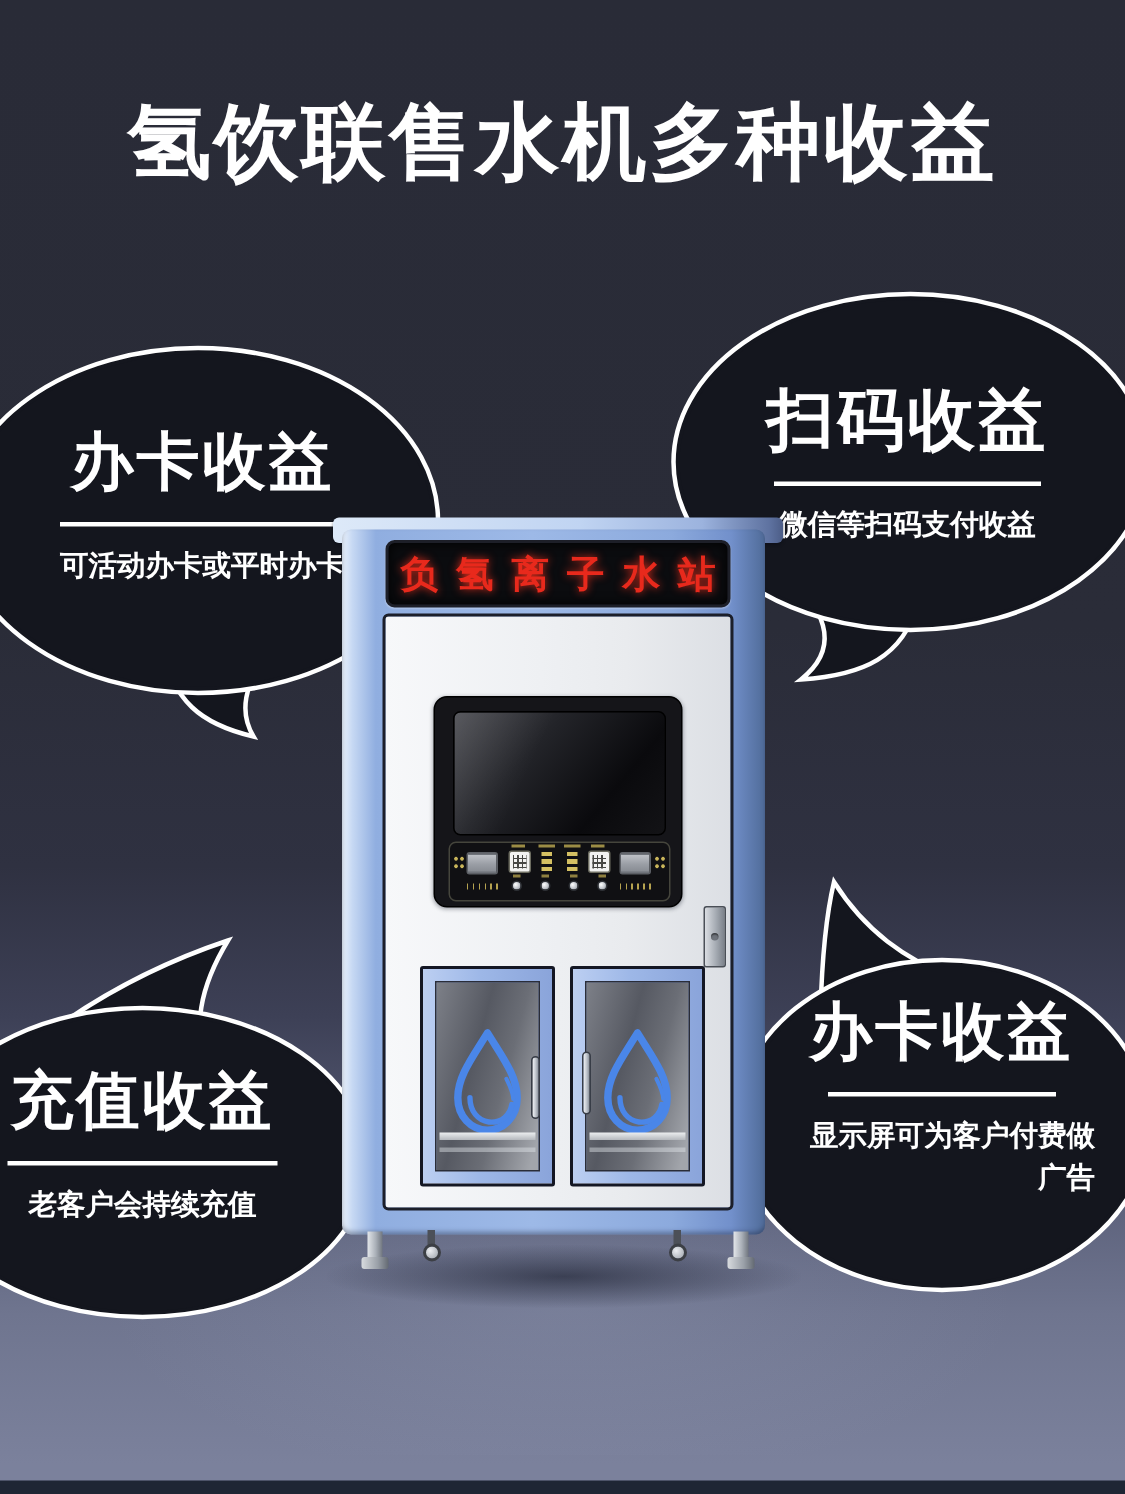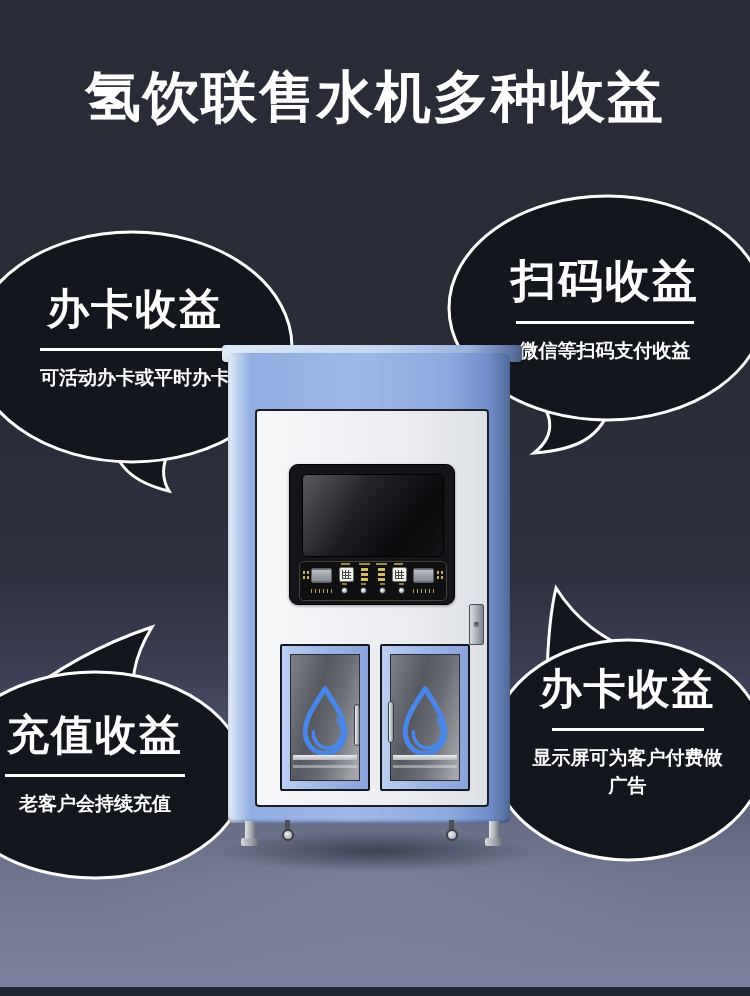--- a/index.html
+++ b/index.html
@@ -1,18 +1,18 @@
 <!DOCTYPE html>
 <html><head>
 <meta charset="utf-8">
 <style>
   html,body{margin:0;padding:0;background:#111;}
   #stage{
     position:relative;width:750px;height:996px;overflow:hidden;
-    font-family:Liberation Sans, sans-serif;
+    font-family:Liberation Serif, serif;
     background:linear-gradient(180deg,#292b37 0%,#2a2c38 42%,#2f3141 58%,#3d4056 68%,#575c76 78%,#6f758f 88%,#7b819c 98%);
   }
   .abs{position:absolute;}
   
   .floor-glow{left:70px;top:750px;width:610px;height:220px;
     background:radial-gradient(ellipse at 50% 55%,rgba(160,168,195,.20),rgba(160,168,195,0) 70%);}
   .bottom-strip{left:0;bottom:0;width:750px;height:9px;background:#1e2634;}
   
   .page-title{left:0;top:66px;width:750px;text-align:center;color:#fff;
     font-size:56px;font-weight:900;letter-spacing:2px;line-height:1.1;}
@@ -24,21 +24,21 @@
   .btxt .bs{font-size:19px;font-weight:600;line-height:28px;}
   .b1-txt{left:-15px;top:287px;width:300px;}
   .b1-txt .bd{width:190px;}
   .b2-txt{left:455px;top:257px;width:300px;}
   .b2-txt .bt{font-size:45px;}
   .b2-txt .bd{width:178px;}
   .b3-txt{left:-50px;top:713px;width:290px;}
   .b3-txt .bd{width:180px;}
   .b4-txt{left:515px;top:667px;width:225px;}
   .b4-txt .bd{width:152px;}
-  .b4-txt .bs{text-align:center;width:205px;margin:0 auto;}
+  .b4-txt .bs{text-align:right;width:205px;margin:0 auto;}
   
   .machine-shadow{left:218px;top:830px;width:316px;height:42px;
     background:radial-gradient(ellipse at 50% 50%,rgba(14,18,32,.55),rgba(14,18,32,0) 72%);}
   .cab-cap{left:222px;top:345px;width:300px;height:17px;border-radius:4px;
     background:linear-gradient(90deg,#dde9f8 0%,#c0d4f2 55%,#9cb3de 82%,#5e72a0 97%,#4c5d87 100%);
     box-shadow:0 1px 2px rgba(10,12,22,.5);}
   .cabinet{left:228px;top:353px;width:282px;height:470px;border-radius:6px;
     background:linear-gradient(90deg,#eaf2fc 0%,#c6d8f3 2.5%,#90aee0 8%,#9db9e7 45%,#8caadd 78%,#7290cb 92%,#54709f 99%);
     box-shadow:inset 0 -2px 3px rgba(20,25,45,.35);}
   .led{left:29px;top:7px;width:226px;height:41px;background:#0b0c0f;border:2px solid #1d1f28;
@@ -165,20 +165,23 @@
   <div class="abs btxt b4-txt z3">
     <div class="bt">办卡收益</div>
     <div class="bd"></div>
     <div class="bs">显示屏可为客户付费做广告</div>
   </div>
 
   <div class="abs machine-shadow z2"></div>
   <div class="abs cab-cap z5"></div>
 
   <div class="abs cabinet z5">
+    <div class="abs led">
+      <span>负氢离子水站</span>
+    </div>
 
     <div class="abs front">
       <div class="abs unit">
         <div class="abs screen"></div>
         <div class="abs strip">
           <div class="abs dotcol dots-l"></div>
           <div class="abs reader reader-l"></div>
           <div class="abs ticks ticks-l"></div>
           <div class="abs lbl lb1"></div>
           <div class="abs lbl lb2"></div>

